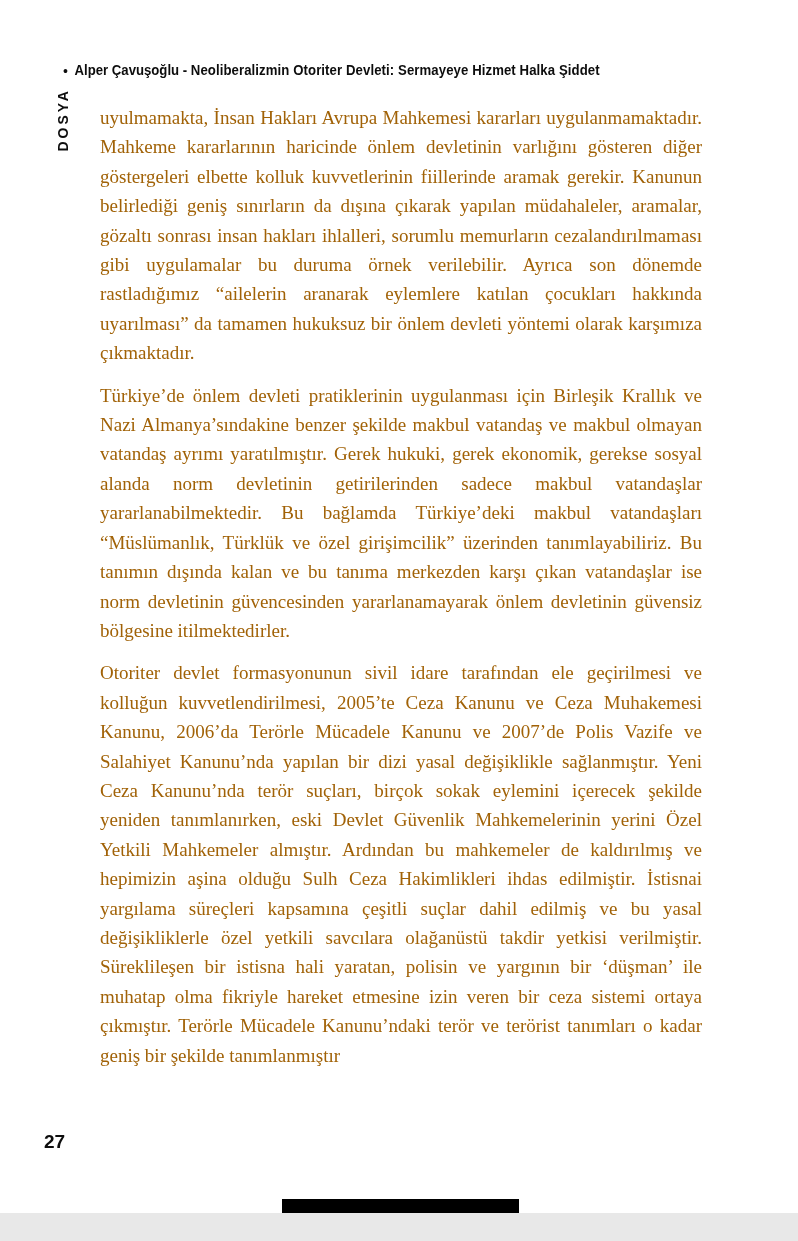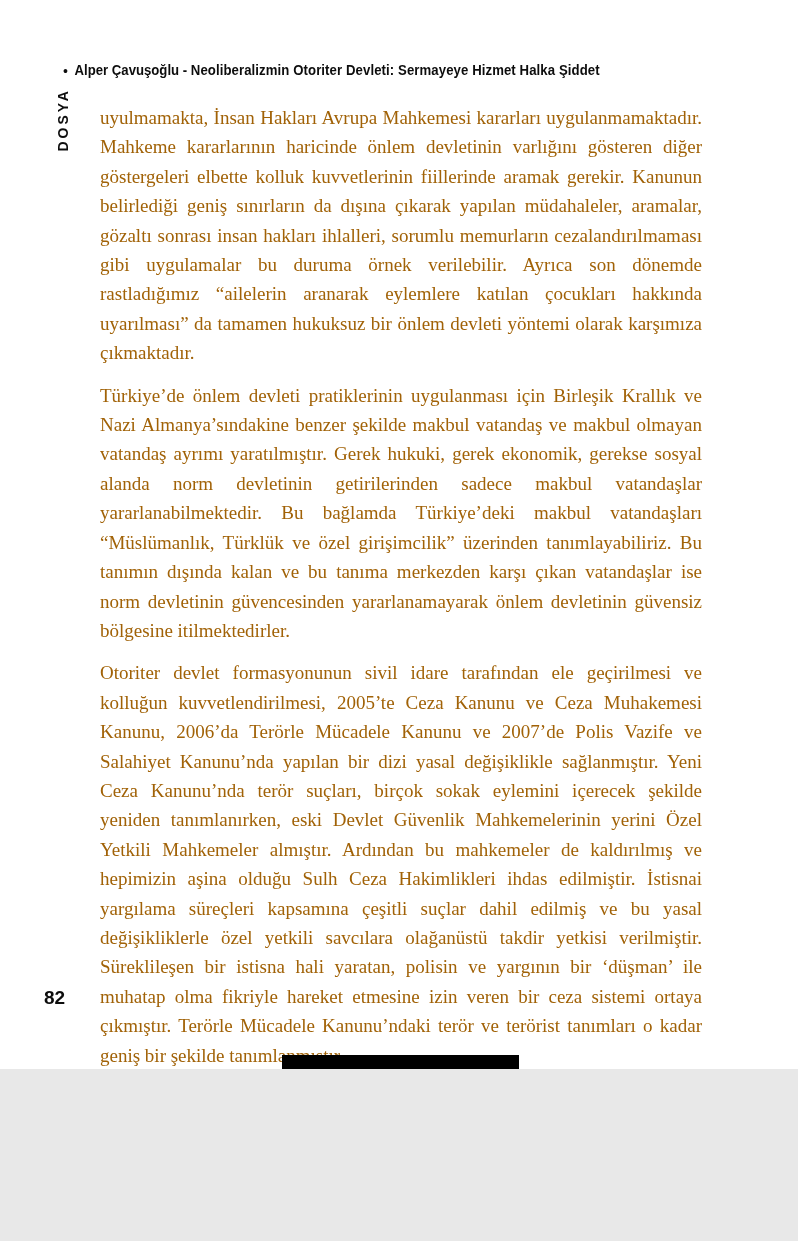--- a/index.html
+++ b/index.html
@@ -3,21 +3,21 @@
 <meta charset="utf-8">
 <style>
   html, body {
     margin: 0;
     padding: 0;
     background: #e8e8e8;
   }
   .page {
     position: relative;
     width: 798px;
-    height: 1069px;
+    height: 1213px;
     margin: 0 auto;
     background: #ffffff;
     overflow: hidden;
     color: #141414;
   }
   .page-header {
     position: absolute;
     top: 61px;
     left: 63px;
     width: 660px;
@@ -97,17 +97,17 @@
   </header>
 
   <div class="dosya-label">DOSYA</div>
 
   <main class="content">
     <p>uyulmamakta, İnsan Hakları Avrupa Mahkemesi kararları uygulanmamaktadır. Mahkeme kararlarının haricinde önlem devletinin varlığını gösteren diğer göstergeleri elbette kolluk kuvvetlerinin fiillerinde aramak gerekir. Kanunun belirlediği geniş sınırların da dışına çıkarak yapılan müdahaleler, aramalar, gözaltı sonrası insan hakları ihlalleri, sorumlu memurların cezalandırılmaması gibi uygulamalar bu duruma örnek verilebilir. Ayrıca son dönemde rastladığımız “ailelerin aranarak eylemlere katılan çocukları hakkında uyarılması” da tamamen hukuksuz bir önlem devleti yöntemi olarak karşımıza çıkmaktadır.</p>
     <p>Türkiye’de önlem devleti pratiklerinin uygulanması için Birleşik Krallık ve Nazi Almanya’sındakine benzer şekilde makbul vatandaş ve makbul olmayan vatandaş ayrımı yaratılmıştır. Gerek hukuki, gerek ekonomik, gerekse sosyal alanda norm devletinin getirilerinden sadece makbul vatandaşlar yararlanabilmektedir. Bu bağlamda Türkiye’deki makbul vatandaşları “Müslümanlık, Türklük ve özel girişimcilik” üzerinden tanımlayabiliriz. Bu tanımın dışında kalan ve bu tanıma merkezden karşı çıkan vatandaşlar ise norm devletinin güvencesinden yararlanamayarak önlem devletinin güvensiz bölgesine itilmektedirler.</p>
     <p>Otoriter devlet formasyonunun sivil idare tarafından ele geçirilmesi ve kolluğun kuvvetlendirilmesi, 2005’te Ceza Kanunu ve Ceza Muhakemesi Kanunu, 2006’da Terörle Mücadele Kanunu ve 2007’de Polis Vazife ve Salahiyet Kanunu’nda yapılan bir dizi yasal değişiklikle sağlanmıştır. Yeni Ceza Kanunu’nda terör suçları, birçok sokak eylemini içerecek şekilde yeniden tanımlanırken, eski Devlet Güvenlik Mahkemelerinin yerini Özel Yetkili Mahkemeler almıştır. Ardından bu mahkemeler de kaldırılmış ve hepimizin aşina olduğu Sulh Ceza Hakimlikleri ihdas edilmiştir. İstisnai yargılama süreçleri kapsamına çeşitli suçlar dahil edilmiş ve bu yasal değişikliklerle özel yetkili savcılara olağanüstü takdir yetkisi verilmiştir. Süreklileşen bir istisna hali yaratan, polisin ve yargının bir ‘düşman’ ile muhatap olma fikriyle hareket etmesine izin veren bir ceza sistemi ortaya çıkmıştır. Terörle Mücadele Kanunu’ndaki terör ve terörist tanımları o kadar geniş bir şekilde tanımlanmıştır</p>
   </main>
 
-  <div class="page-number">82</div>
+  <div class="page-number">27</div>
 
   <div class="bottom-bar"></div>
 
 </div>
 
 </body></html>

